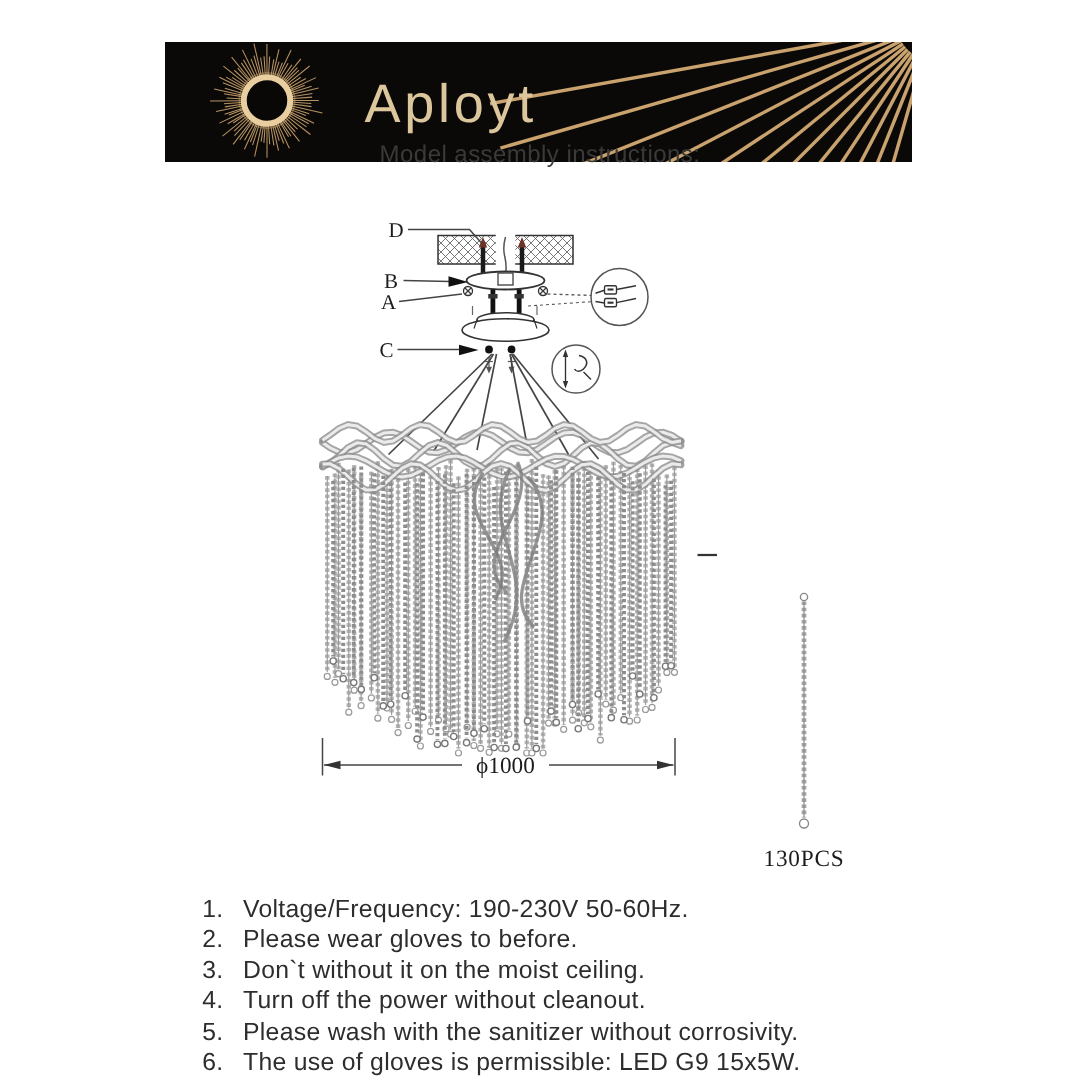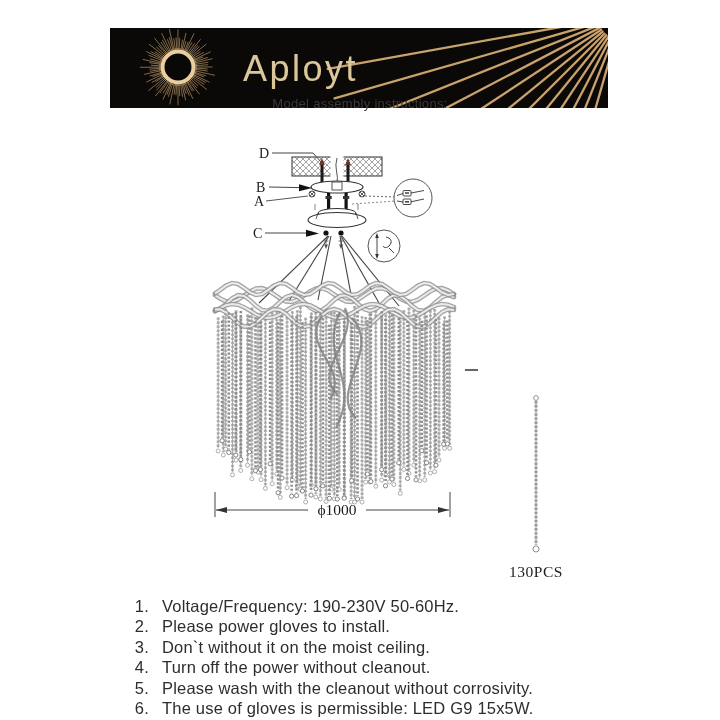--- a/index.html
+++ b/index.html
@@ -6,21 +6,21 @@
   body{width:720px;height:720px;background:#ffffff;overflow:hidden;position:relative;
        font-family:"Liberation Sans",sans-serif;}
   .page{position:absolute;left:0;top:0;width:720px;height:720px;background:#fff;}
 
   
   .banner{position:absolute;left:110px;top:28px;width:498px;height:80px;background:#0b0908;overflow:hidden;}
   .banner svg{display:block;}
 
   
   .titles{position:absolute;left:0;top:94px;width:720px;text-align:center;color:#3a3a3a;}
-  .titles .t1{font-size:13px;line-height:20px;letter-spacing:.3px;}
+  .titles .t1{font-size:16px;line-height:20px;letter-spacing:.3px;}
   .titles .t2{font-size:17.5px;line-height:20px;letter-spacing:.3px;}
 
   
   .diagram{position:absolute;left:0;top:0;width:720px;height:720px;}
 
   
   .instructions{position:absolute;left:112px;top:596px;width:520px;color:#2d2d2d;}
   .inst-row{display:flex;font-size:16.5px;line-height:20.4px;letter-spacing:.2px;}
   .inst-num{width:37px;text-align:right;margin-right:13px;flex:none;}
   .inst-text{flex:1;}
@@ -501,32 +501,32 @@
     <text x="536" y="577" text-anchor="middle" class="ser" font-size="15.5" letter-spacing="0.5" fill="#1c1c1c">130PCS</text>
   </svg>
 
   <div class="instructions">
     <div class="inst-row">
       <span class="inst-num">1.</span>
       <span class="inst-text">Voltage/Frequency: 190-230V 50-60Hz.</span>
     </div>
     <div class="inst-row">
       <span class="inst-num">2.</span>
-      <span class="inst-text">Please power gloves to install.</span>
+      <span class="inst-text">Please wear gloves to before.</span>
     </div>
     <div class="inst-row">
       <span class="inst-num">3.</span>
       <span class="inst-text">Don`t without it on the moist ceiling.</span>
     </div>
     <div class="inst-row">
       <span class="inst-num">4.</span>
       <span class="inst-text">Turn off the power without cleanout.</span>
     </div>
     <div class="inst-row">
       <span class="inst-num">5.</span>
-      <span class="inst-text">Please wash with the cleanout without corrosivity.</span>
+      <span class="inst-text">Please wash with the sanitizer without corrosivity.</span>
     </div>
     <div class="inst-row">
       <span class="inst-num">6.</span>
       <span class="inst-text">The use of gloves is permissible: LED G9 15x5W.</span>
     </div>
   </div>
 </div>
 
 </body></html>

